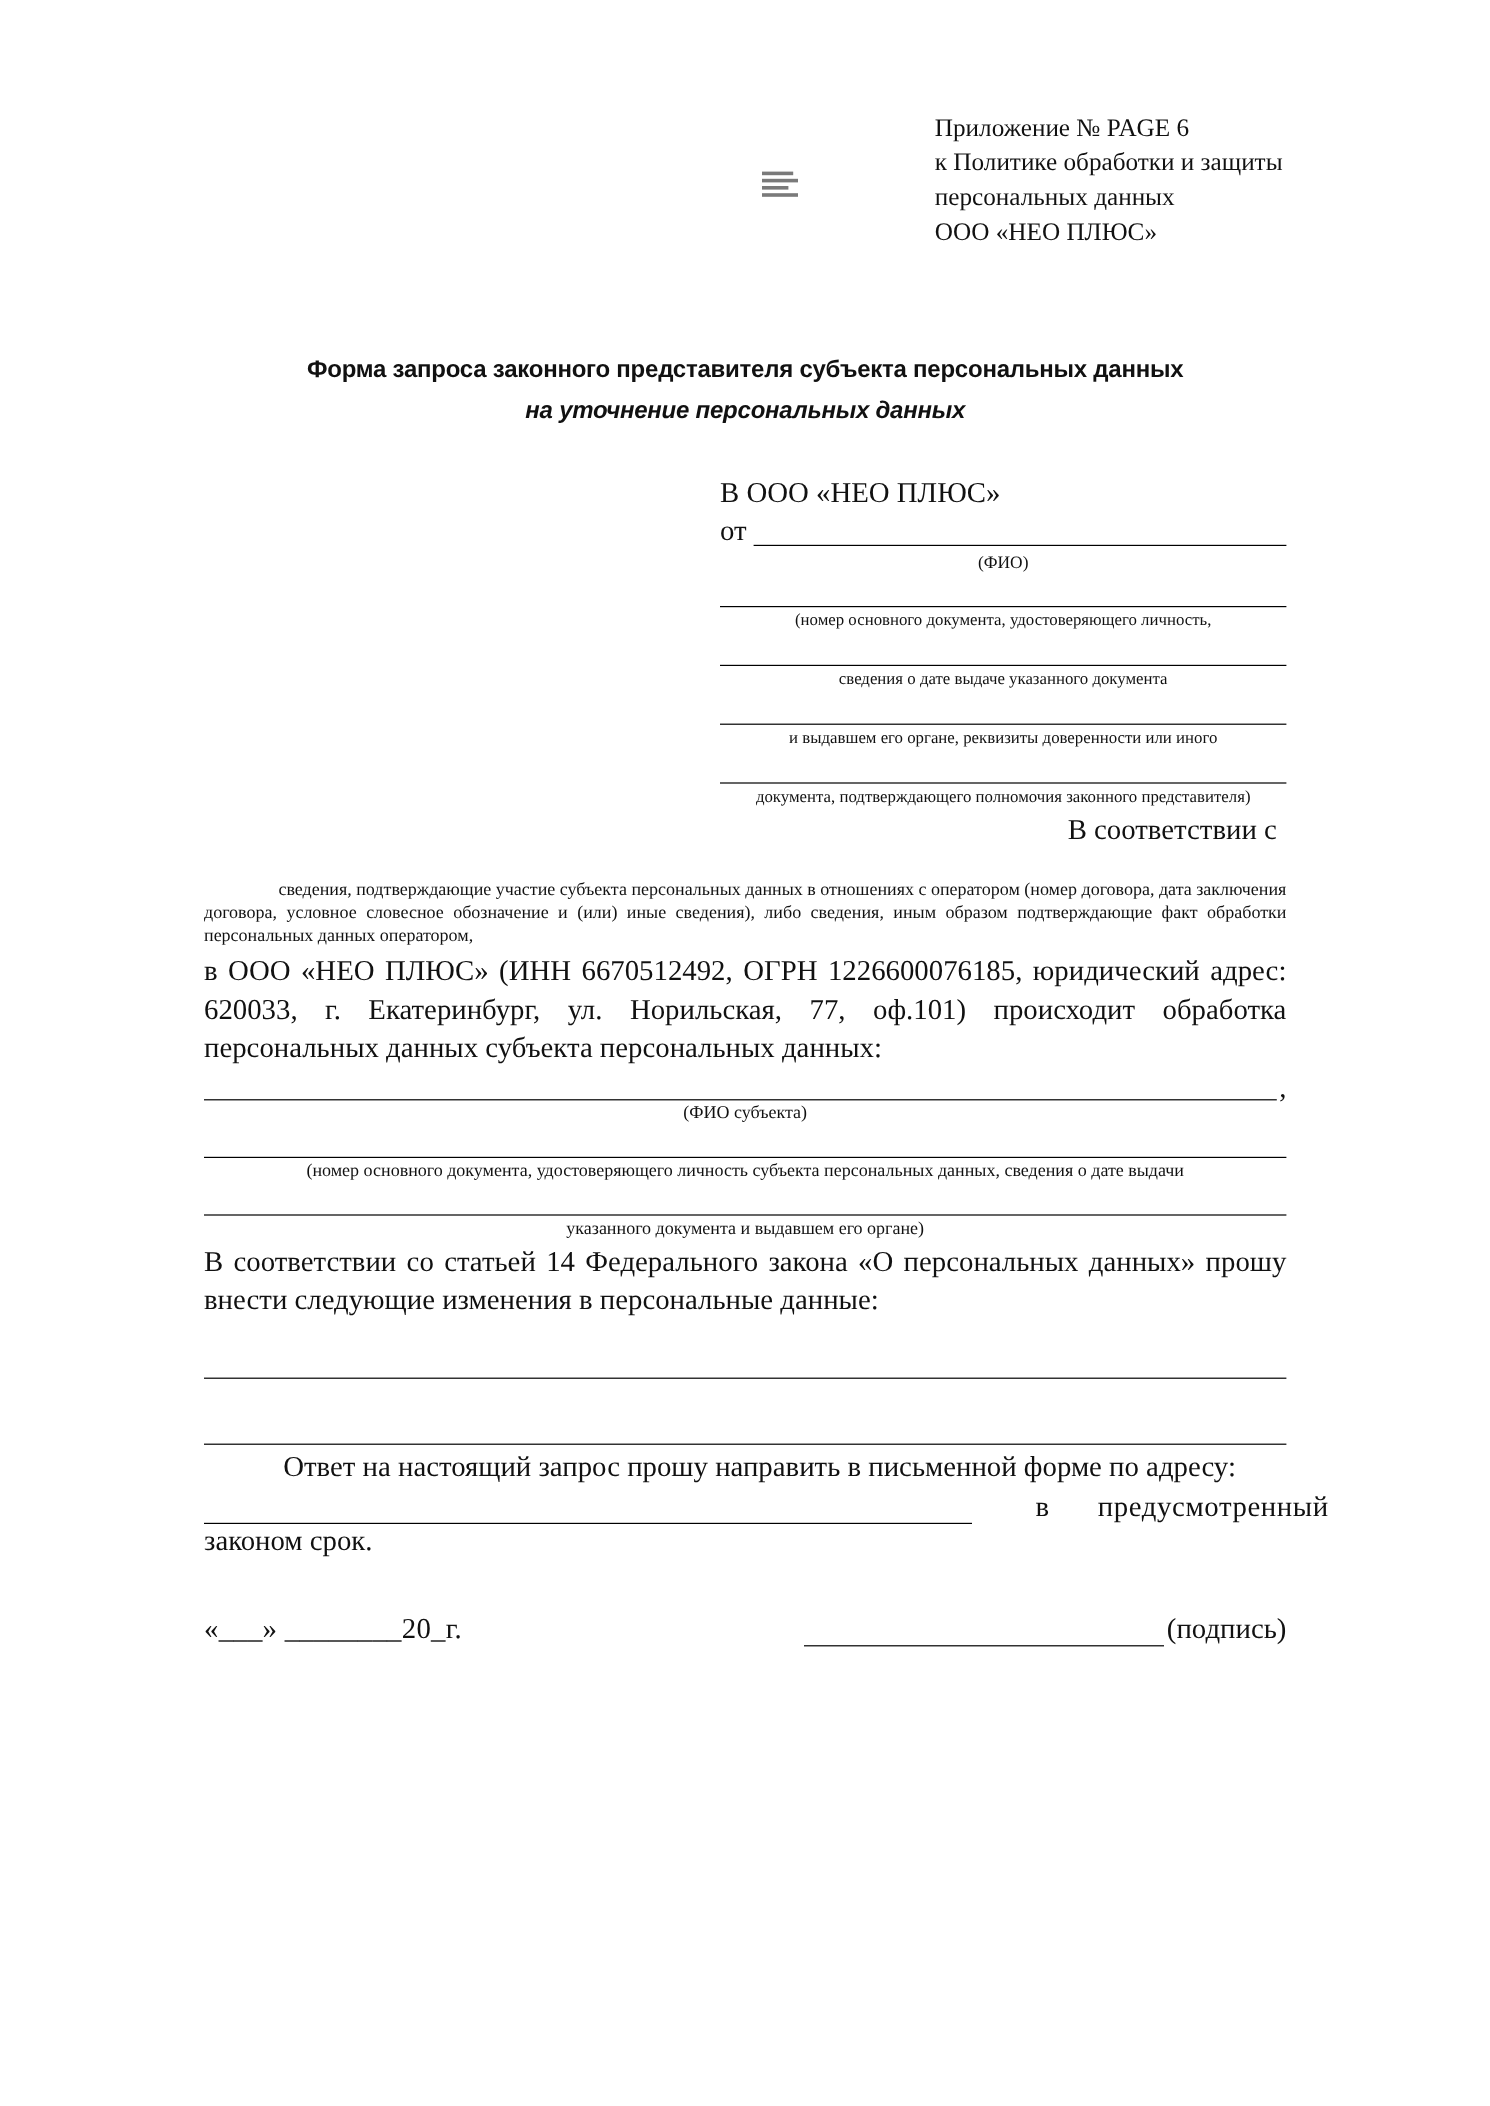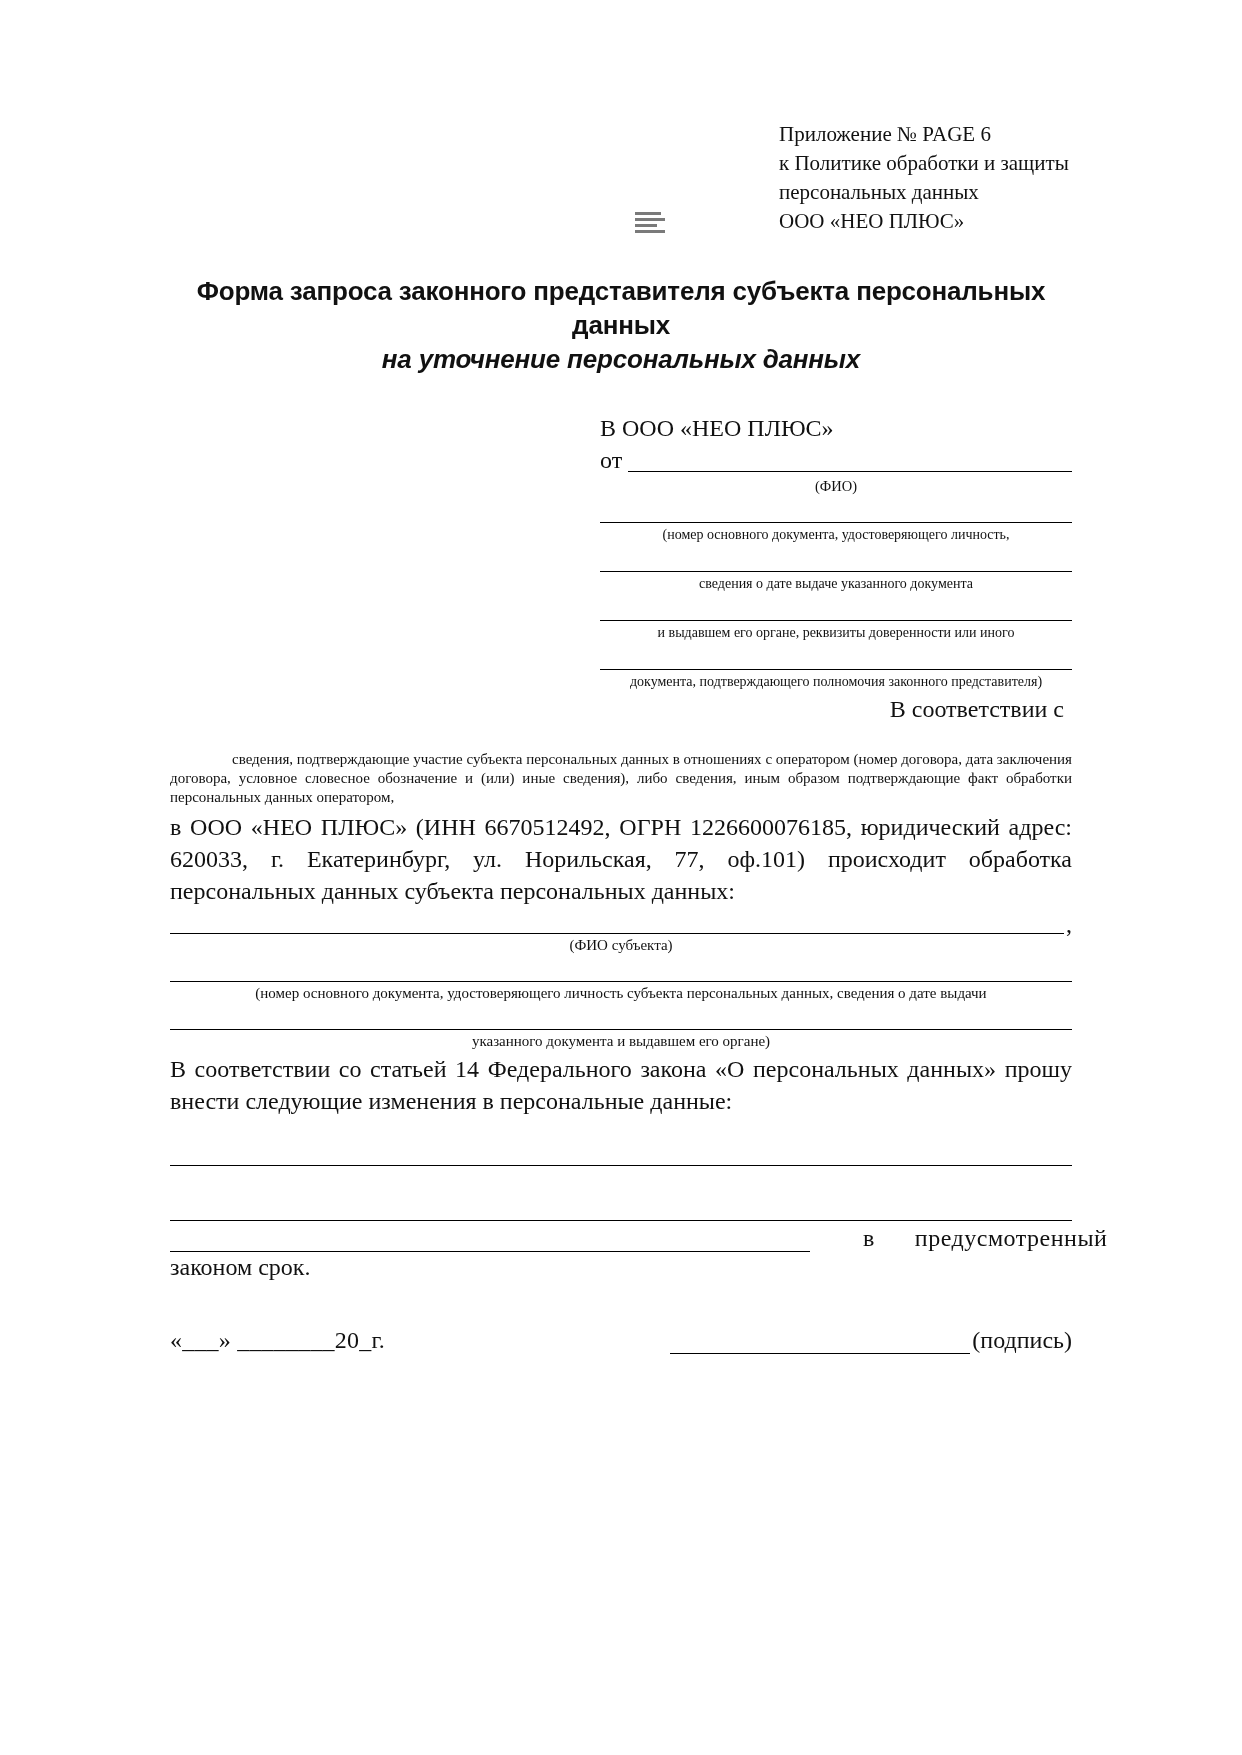--- a/index.html
+++ b/index.html
@@ -19,22 +19,22 @@
     position: relative;
     width: 1242px;
     height: 1755px;
     box-sizing: border-box;
     padding: 0 170px;
   }
 
   
   .header-row {
     display: flex;
-    align-items: flex-end;
-    padding-top: 120px;
+    align-items: center;
+    padding-top: 92px;
   }
   .header-mark {
     width: 60px;
     flex: 0 0 60px;
     margin-left: 465px;
     margin-top: 10px;
   }
   .header-mark .bar {
     height: 3px;
     background: #7a7a7a;
@@ -47,24 +47,24 @@
 
   .header-text {
     margin-left: 84px;
     font-size: 21px;
     line-height: 29px;
     white-space: nowrap;
   }
 
   
   .doc-title {
-    margin-top: 38px;
+    margin-top: 83px;
     text-align: center;
     font-weight: bold;
-    font-size: 26px;
+    font-size: 20px;
     line-height: 34px;
     font-family: "Liberation Sans", sans-serif;
     letter-spacing: -0.2px;
   }
   .doc-title .line2 { display: block; font-style: italic; }
 
   
   .addressee {
     margin-top: 36px;
     margin-left: 430px;
@@ -261,20 +261,21 @@
   <div class="cap-center mid">(номер основного документа, удостоверяющего личность субъекта персональных данных, сведения о дате выдачи</div>
 
   <div class="rule-full"></div>
   <div class="cap-center mid">указанного документа и выдавшем его органе)</div>
 
   <div class="para" style="margin-top:2px;">В соответствии со статьей 14 Федерального закона «О персональных данных» прошу внести следующие изменения в персональные данные:</div>
 
   <div class="rule-full" style="margin-top:22px;"></div>
   <div class="rule-full" style="margin-top:28px;"></div>
 
+  <div class="body-text indent" style="margin-top:4px;">Ответ на настоящий запрос прошу направить в письменной форме по адресу:</div>
 
   <div class="answer-line">
     <div class="rule"></div>
     <div class="tail">
       <span class="w1">в</span><span>предусмотренный</span>
     </div>
   </div>
   <div class="body-text">законом срок.</div>
 
   <div class="signature-row">

